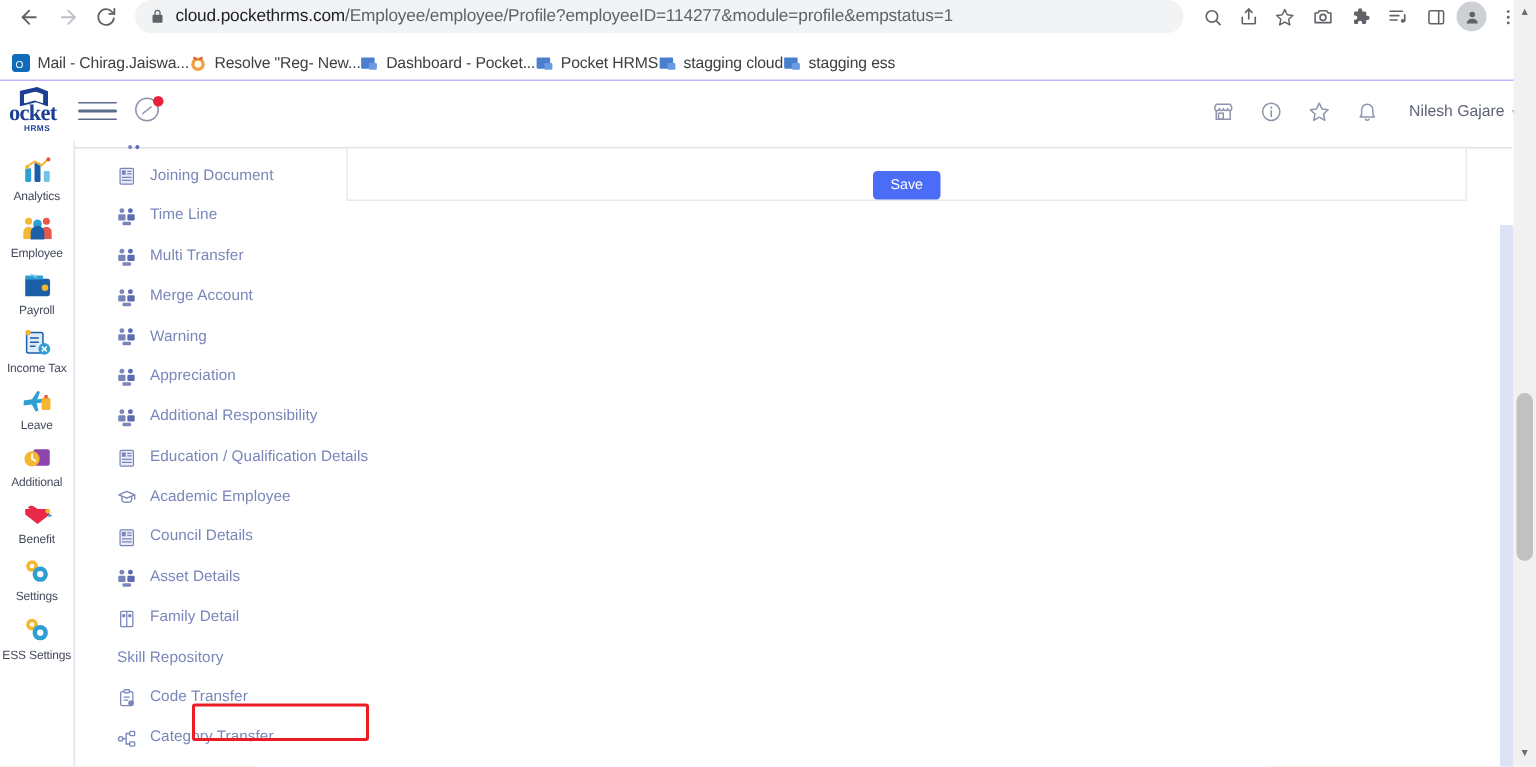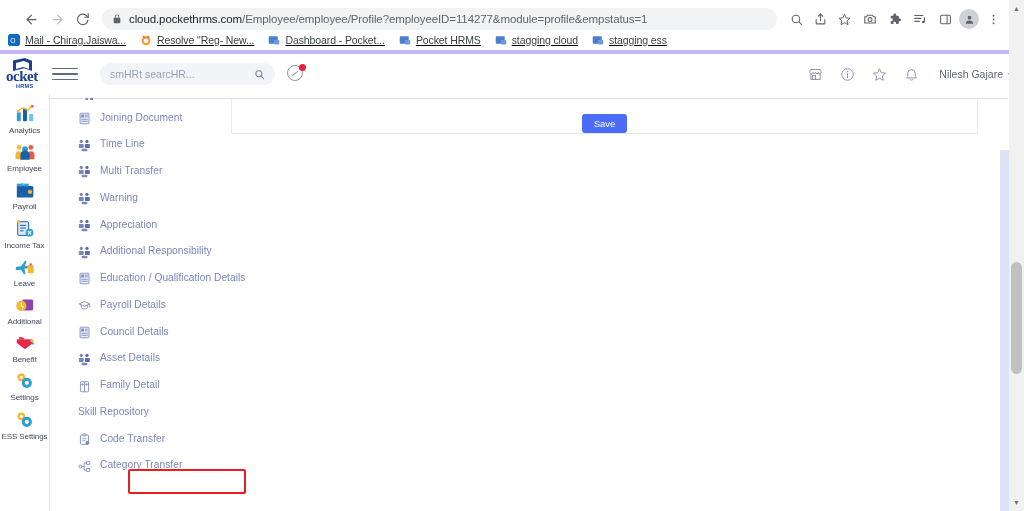--- a/index.html
+++ b/index.html
@@ -7,21 +7,21 @@
     width: 1024px; height: 511px;
     font-family: "Liberation Sans", sans-serif;
     background: #ffffff; overflow: hidden;
   }
 
   
   .browser { width: 1024px; height: 511px; position: relative; background:#fff; }
 
   .chrome-toolbar {
     height: 30px; background: #ffffff;
-    display: flex; align-items: flex-end; padding: 0 20px;
+    display: flex; align-items: flex-start; padding: 0 8px;
     position: relative;
   }
   .nav-btn {
     width: 22px; height: 22px; display: flex; align-items: center;
     justify-content: center; color: #5f6368; flex: 0 0 auto; margin-right: 4px;
   }
   .nav-btn.disabled { color: #bdc1c6; }
   .nav-btn svg { display:block; }
 
   .omnibox {
@@ -43,21 +43,21 @@
   }
   .chrome-right { display: flex; align-items: center; gap: 3px; padding-left: 4px; }
   .avatar-btn {
     width: 20px; height: 20px; border-radius: 50%; background: #cdd1d6;
     display:flex; align-items:center; justify-content:center; color:#5f6368;
   }
 
   
   .bookmarks {
     height: 24px; display: flex; align-items: center; padding: 0 8px;
-    background: #ffffff; border-bottom: 4px solid #c4b5fd; gap: 14px; text-decoration: underline;
+    background: #ffffff; border-bottom: 1px solid #c4b5fd; 
   }
   .bm { display: flex; align-items: center; gap: 5px; white-space: nowrap; }
   .bm-label { font-size: 10.5px; color: #3c4043; letter-spacing: -0.1px;}
   .bm-ico { width: 12px; height: 12px; flex: 0 0 auto; border-radius: 2px; display:block;}
 
   
   .app { position: relative; width: 1024px; height: 457px; background: #fca5a5; }
 
   .app-header {
     height: 40px; background: #ffffff; display: flex; align-items: center;
@@ -161,21 +161,21 @@
   }
   .save-btn {
     background: #4a6cf7; color: #fff; font-size: 9.5px; border: none;
     border-radius: 3px; padding: 5px 12px; line-height: 1; cursor: pointer;
     font-family: "Liberation Sans", sans-serif;
   }
 
   
   .menu-list { position: absolute; left: 0; top: 10px; width: 230px; }
   .menu-item {
-    display: flex; align-items: center; gap: 9px;
+    display: flex; align-items: flex-end; gap: 9px;
     padding: 6.5px 0 6.5px 28px; position: relative;
   }
   .mi-ico { width: 13px; height: 13px; flex: 0 0 auto; margin-top: 0px; }
   .mi-label {
     font-size: 10.2px; color: #7a86ba; line-height: 1.35; letter-spacing: 0.05px;
   }
   .menu-item.no-icon { padding-left: 28px; }
   .menu-item.no-icon .mi-label { margin-left: 0px; }
 
   .highlight-box {
@@ -360,29 +360,20 @@
           <div class="logo-sub">HRMS</div>
         </div>
       </div>
 
       <div class="hamburger">
         <i></i>
           <i></i>
           <i></i>
       </div>
 
-      <div class="search-box">
-        <span class="search-ph">smHRt searcHR...</span>
-        <span class="search-mag">
-          <svg width="11" height="11" viewBox="0 0 24 24" fill="none" stroke="currentColor" stroke-width="2.2">
-              <circle cx="10.5" cy="10.5" r="6.5"></circle>
-              <line x1="15.5" y1="15.5" x2="21" y2="21" stroke-linecap="round"></line>
-            </svg>
-        </span>
-      </div>
 
       <div class="smhrt-btn">
         <div class="smhrt-circle"></div>
         <div class="smhrt-dot"></div>
       </div>
 
       <div class="header-spacer"></div>
 
       <div class="hdr-icons">
         <span class="hdr-icon">
@@ -594,20 +585,32 @@
                   <circle cx="4" cy="3" r="2" fill="#7a86ba"></circle>
                   <circle cx="11" cy="3" r="2" fill="#5b6bb0"></circle>
                   <rect x="1" y="6" width="6" height="5" rx="1" fill="#7a86ba"></rect>
                   <rect x="8.5" y="6" width="6" height="5" rx="1" fill="#5b6bb0"></rect>
                   <rect x="4.5" y="12" width="7" height="3" rx="1" fill="#7a86ba"></rect>
                 </svg>
             </span>
             <span class="mi-label">Multi Transfer</span>
           </div>
 
+          <div class="menu-item">
+            <span class="mi-ico">
+              <svg width="13" height="13" viewBox="0 0 16 16">
+                  <circle cx="4" cy="3" r="2" fill="#7a86ba"></circle>
+                  <circle cx="11" cy="3" r="2" fill="#5b6bb0"></circle>
+                  <rect x="1" y="6" width="6" height="5" rx="1" fill="#7a86ba"></rect>
+                  <rect x="8.5" y="6" width="6" height="5" rx="1" fill="#5b6bb0"></rect>
+                  <rect x="4.5" y="12" width="7" height="3" rx="1" fill="#7a86ba"></rect>
+                </svg>
+            </span>
+            <span class="mi-label">Merge Account</span>
+          </div>
 
           <div class="menu-item">
             <span class="mi-ico">
               <svg width="13" height="13" viewBox="0 0 16 16">
                   <circle cx="4" cy="3" r="2" fill="#7a86ba"></circle>
                   <circle cx="11" cy="3" r="2" fill="#5b6bb0"></circle>
                   <rect x="1" y="6" width="6" height="5" rx="1" fill="#7a86ba"></rect>
                   <rect x="8.5" y="6" width="6" height="5" rx="1" fill="#5b6bb0"></rect>
                   <rect x="4.5" y="12" width="7" height="3" rx="1" fill="#7a86ba"></rect>
                 </svg>
@@ -656,21 +659,21 @@
           </div>
 
           <div class="menu-item">
             <span class="mi-ico">
               <svg width="13" height="13" viewBox="0 0 16 16" fill="none" stroke="#7a86ba" stroke-width="1.1">
                   <path d="M1.5 6L8 3.2 14.5 6 8 8.8z" stroke-linejoin="round"></path>
                   <path d="M4 7.3v3c0 1 1.8 1.8 4 1.8s4-.8 4-1.8v-3"></path>
                   <line x1="14.5" y1="6" x2="14.5" y2="10"></line>
                 </svg>
             </span>
-            <span class="mi-label">Payroll Details</span>
+            <span class="mi-label">Academic Employee</span>
           </div>
 
           <div class="menu-item">
             <span class="mi-ico">
               <svg width="13" height="13" viewBox="0 0 16 16">
                   <rect x="2.5" y="1.5" width="11" height="13" rx="1" fill="#e8ecf8" stroke="#7a86ba" stroke-width="1"></rect>
                   <rect x="4" y="3.2" width="3.2" height="3.6" fill="#7a86ba"></rect>
                   <line x1="8.4" y1="4" x2="12" y2="4" stroke="#7a86ba"></line>
                   <line x1="8.4" y1="6" x2="12" y2="6" stroke="#7a86ba"></line>
                   <line x1="4" y1="9" x2="12" y2="9" stroke="#7a86ba"></line>

